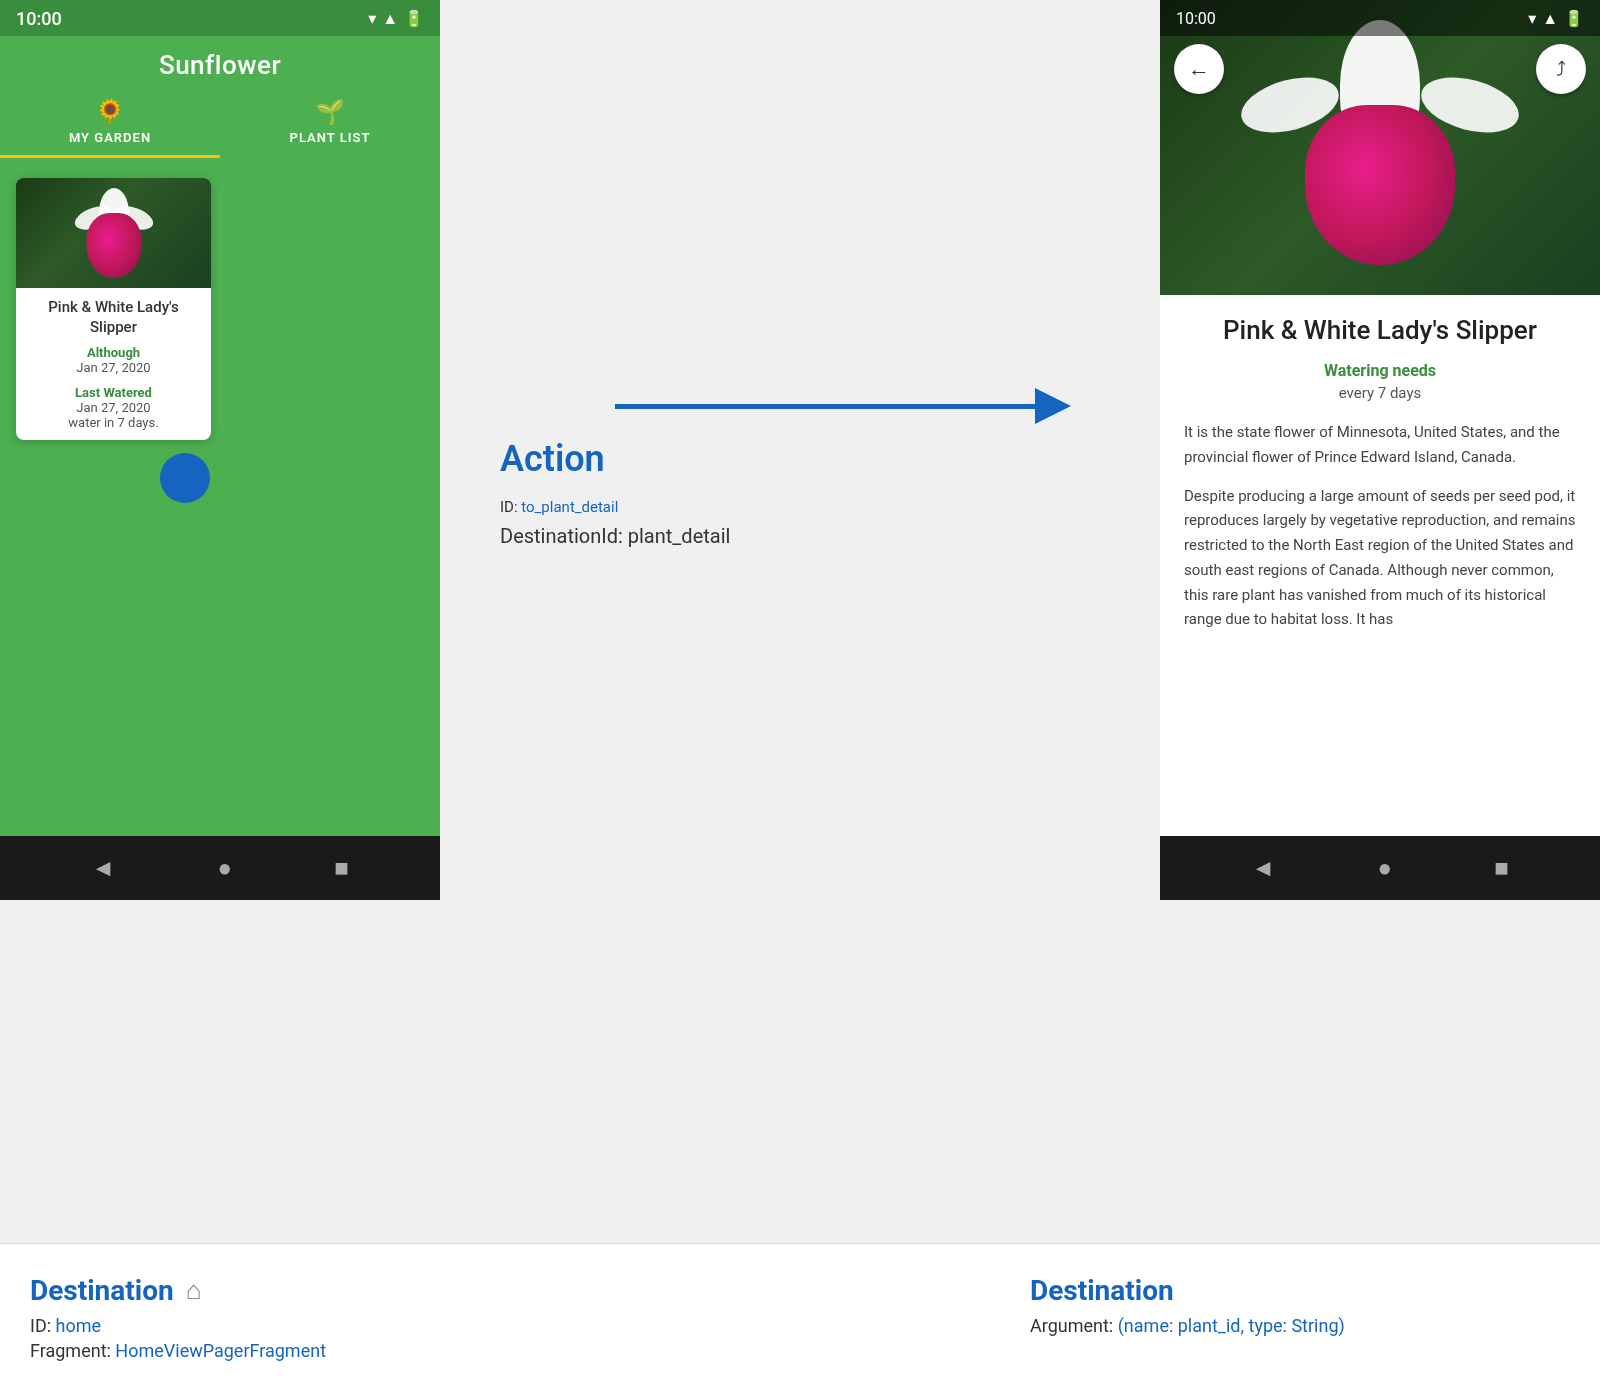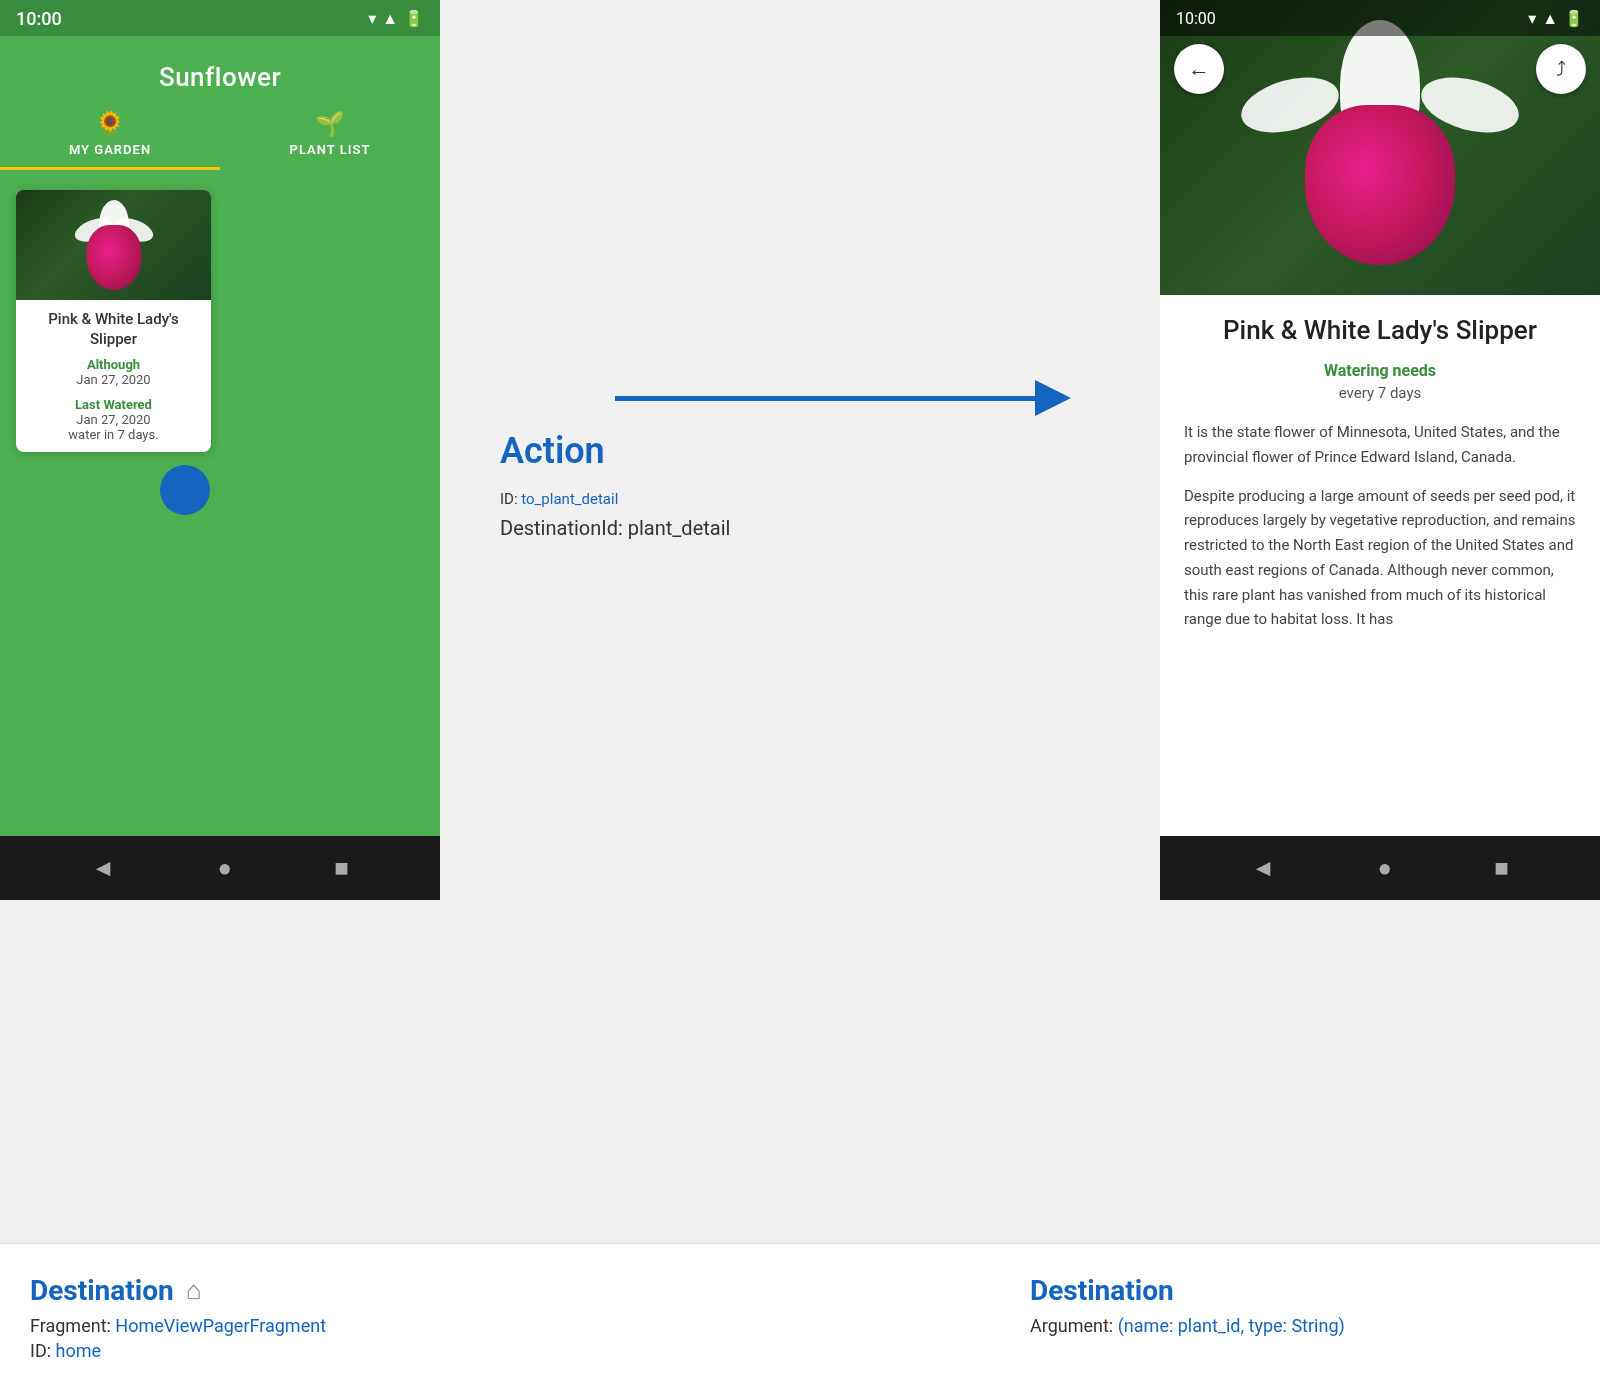--- a/index.html
+++ b/index.html
@@ -50,21 +50,20 @@
     }
     .status-icons span {
       font-size: 16px;
       color: white;
     }
 
     .app-header {
       background: #4CAF50;
       text-align: center;
       padding: 14px 0 0 0;
-      margin-top: 12px;
     }
     .app-title {
       color: white;
       font-size: 26px;
       font-weight: 500;
       letter-spacing: 0.5px;
     }
 
     .tabs {
       display: flex;
@@ -247,20 +246,21 @@
 
     
     .middle-area {
       flex: 1;
       display: flex;
       flex-direction: column;
       align-items: center;
       justify-content: center;
       padding: 0 20px;
       position: relative;
+      margin-top: 8px;
     }
 
     .action-label {
       font-size: 36px;
       font-weight: 600;
       color: #1565C0;
       margin-bottom: 18px;
       align-self: flex-start;
       margin-left: 30px;
     }
@@ -610,24 +610,24 @@
 </div>
 
 <div class="bottom-panels">
 
   <div class="bottom-left">
     <div class="destination-title">
       <span>Destination</span>
       <span class="home-icon">⌂</span>
     </div>
     <div class="dest-row">
+      <span class="dest-key">ID: </span><span class="dest-val">home</span>
+    </div>
+    <div class="dest-row">
       <span class="dest-key">Fragment: </span><span class="dest-val">HomeViewPagerFragment</span>
-    </div>
-    <div class="dest-row">
-      <span class="dest-key">ID: </span><span class="dest-val">home</span>
     </div>
   </div>
 
   <div class="bottom-middle"></div>
 
   <div class="bottom-right">
     <div class="destination-title">
       <span>Destination</span>
     </div>
     <div class="dest-row">

